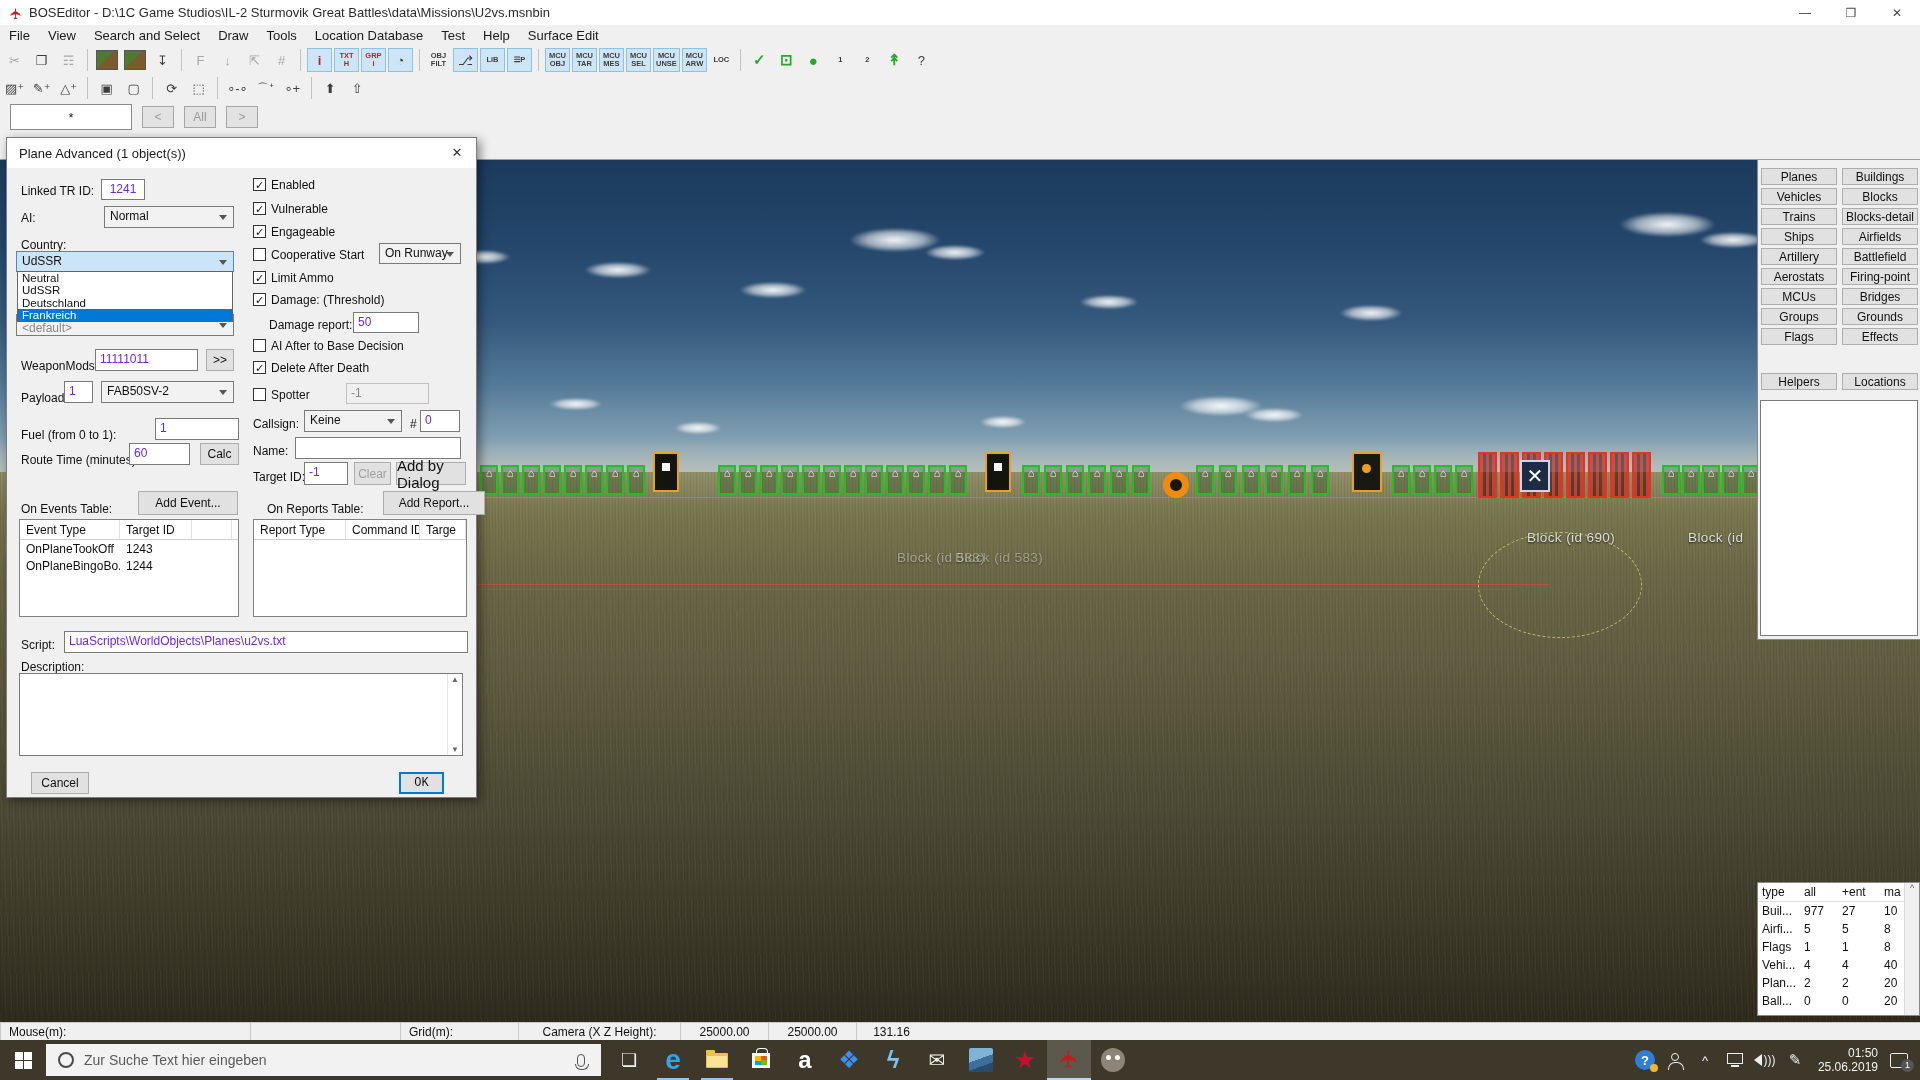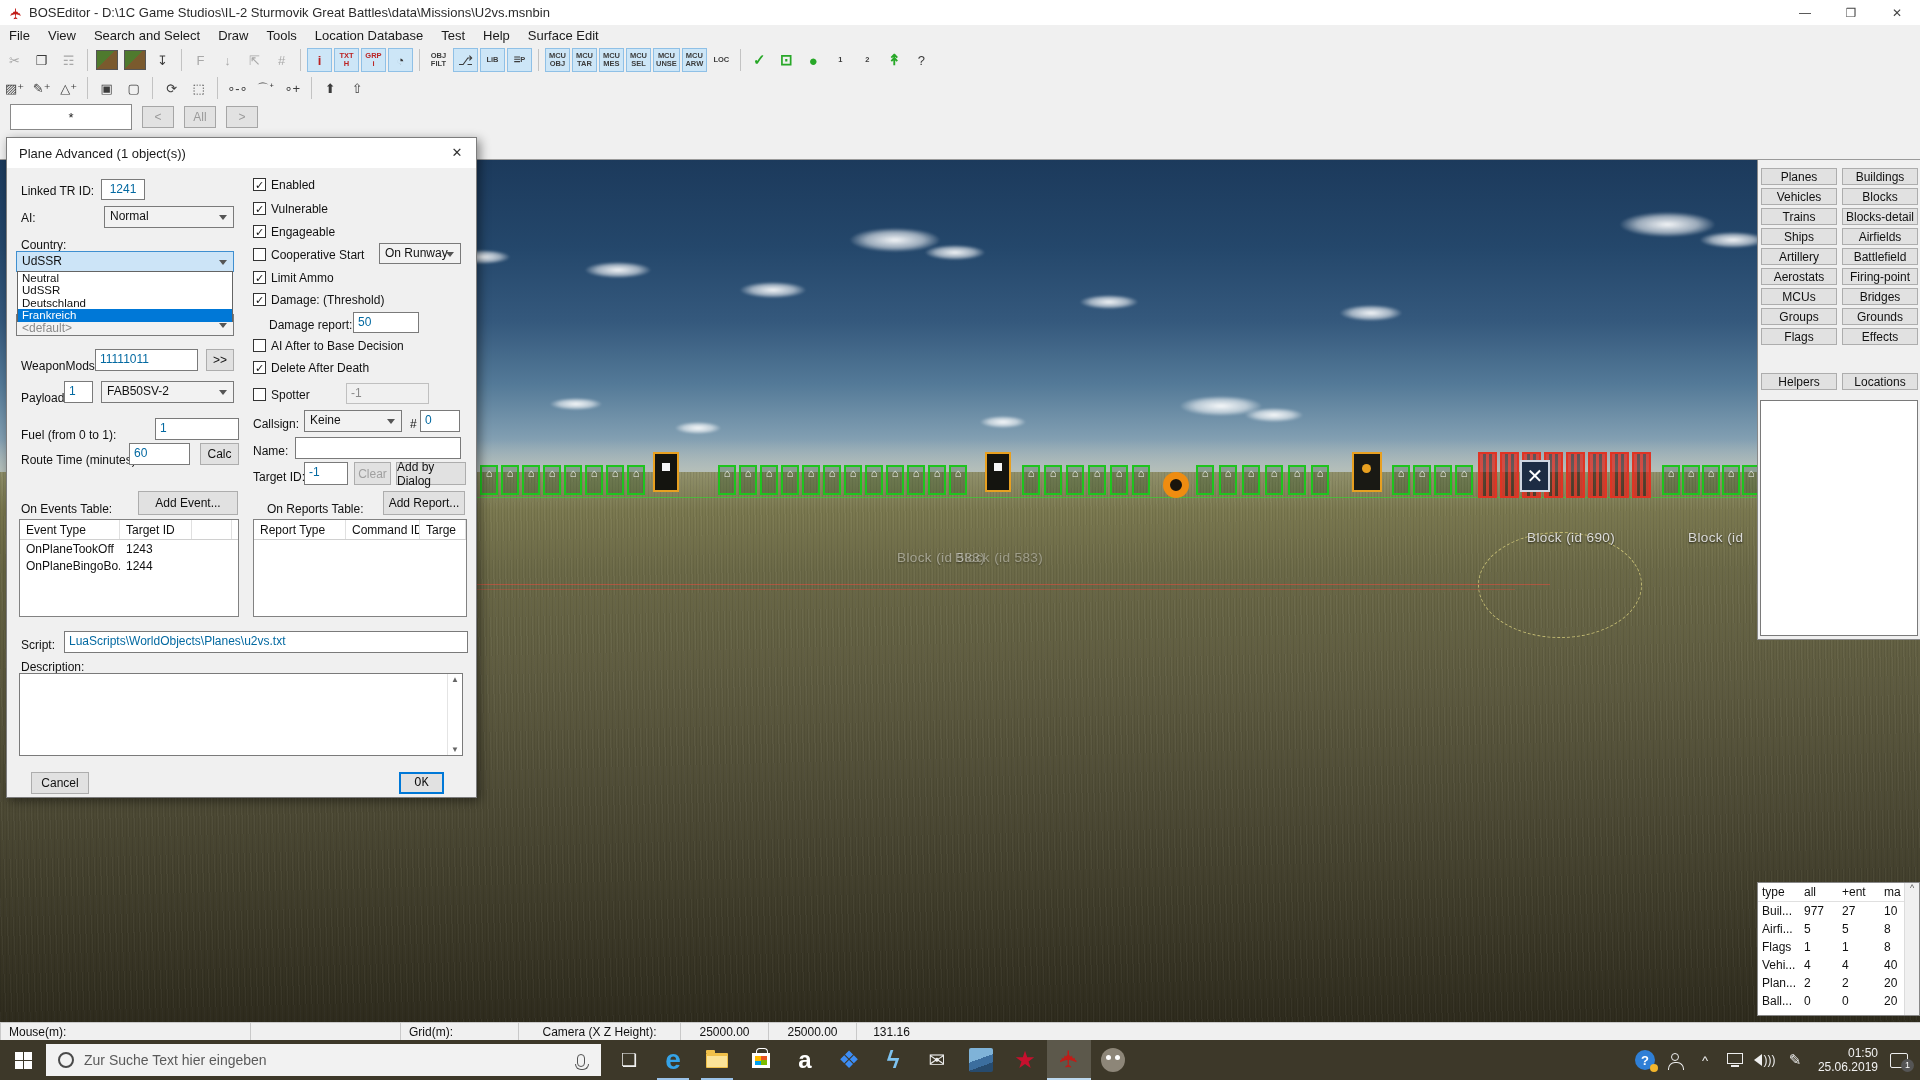--- a/index.html
+++ b/index.html
@@ -111,21 +111,21 @@
   #clock-box { text-align:right; font-size:12px; color:#f2f2f2; line-height:14px; padding:0 8px; }
   #notif { width:18px; height:15px; border:1.5px solid #eee; border-radius:2px; position:relative; margin:0 12px 0 4px; }
   #notif-badge { position:absolute; right:-7px; bottom:-5px; width:13px; height:13px; border-radius:50%; background:#555; color:#fff; font-size:9px; display:flex; align-items:center; justify-content:center; }
 
   
   #dialog { position:absolute; left:6px; top:137px; width:471px; height:661px; background:#f0f0f0; border:1px solid #7c7c7c; box-shadow:3px 3px 10px rgba(0,0,0,.45); font-size:12px; color:#111; }
   #dlg-title { position:absolute; left:0; top:0; width:100%; height:30px; background:#fff; display:flex; align-items:center; }
   #dlg-title-text { padding-left:12px; font-size:13px; color:#1a1a1a; }
   #dlg-close { position:absolute; right:4px; top:2px; width:30px; height:24px; display:flex; align-items:center; justify-content:center; color:#333; font-size:13px; }
   .lbl { position:absolute; white-space:nowrap; }
-  .tf { position:absolute; background:#fff; border:1px solid #7a7a7a; font-size:12px; padding:2px 4px; color:#0369a1; overflow:hidden; white-space:nowrap; }
+  .tf { position:absolute; background:#fff; border:1px solid #7a7a7a; font-size:12px; padding:2px 4px; color:#6d28d9; overflow:hidden; white-space:nowrap; }
   .tf.gray { background:#f0f0f0; color:#8a8a8a; border-color:#c0c0c0; }
   .combo { position:absolute; background:#f2f2f2; border:1px solid #7a7a7a; padding:2px 18px 2px 5px; overflow:hidden; white-space:nowrap; }
   .combo::after { content:""; position:absolute; right:6px; top:8px; border:4px solid transparent; border-top:5px solid #555; }
   .combo.openblue { background:#cce4f7; border-color:#3f8fd0; }
   .combo.gray { color:#8a8a8a; }
   .btn { position:absolute; background:#e1e1e1; border:1px solid #adadad; display:flex; align-items:center; justify-content:center; font-size:12px; color:#111; }
   .btn.disabled { color:#a0a0a0; }
   .btn.default-ok { border:2px solid #0078d7;font-family:Liberation Mono, monospace; }
   .cb { position:absolute; width:13px; height:13px; background:#fff; border:1px solid #333; font-size:11px; line-height:12px; text-align:center; color:#111; }
   #country-list { position:absolute; left:10px; top:133px; width:216px; height:51px; background:#fff; border:1px solid #646464; z-index:5; }
@@ -653,24 +653,24 @@
     <div class="combo" style="left:297px;top:272px;width:98px;height:22px;">Keine</div>
     <span class="lbl" style="left:403px;top:279px;">#</span>
     <div class="tf" style="left:413px;top:272px;width:40px;height:22px;">0</div>
 
     <span class="lbl" style="left:246px;top:306px;">Name:</span>
     <div class="tf" style="left:288px;top:299px;width:166px;height:22px;"></div>
 
     <span class="lbl" style="left:246px;top:332px;">Target ID:</span>
     <div class="tf" style="left:297px;top:324px;width:44px;height:23px;">-1</div>
     <div class="btn disabled" style="left:347px;top:324px;width:37px;height:23px;">Clear</div>
-    <div class="btn" style="left:389px;top:324px;width:70px;height:23px;font-size:12px;">Add by Dialog</div>
+    <div class="btn" style="left:389px;top:324px;width:70px;height:23px;font-size:15px;">Add by Dialog</div>
 
     <span class="lbl" style="left:260px;top:364px;">On Reports Table:</span>
-    <div class="btn" style="left:376px;top:353px;width:82px;height:24px;">Add Report...</div>
+    <div class="btn" style="left:376px;top:353px;width:102px;height:24px;">Add Report...</div>
     <div class="dtable" style="left:246px;top:381px;width:214px;height:98px;">
       <div class="dt-hdr" id="rp-hdr">
           <div class="dt-hc" style="width: 92px;">Report Type</div>
           <div class="dt-hc" style="width: 74px;">Command ID</div>
           <div class="dt-hc" style="width: 46px;">Targe</div>
         </div>
     </div>
 
     <span class="lbl" style="left:14px;top:500px;">Script:</span>
     <div class="tf" style="left:57px;top:493px;width:404px;height:22px;">LuaScripts\WorldObjects\Planes\u2vs.txt</div>

